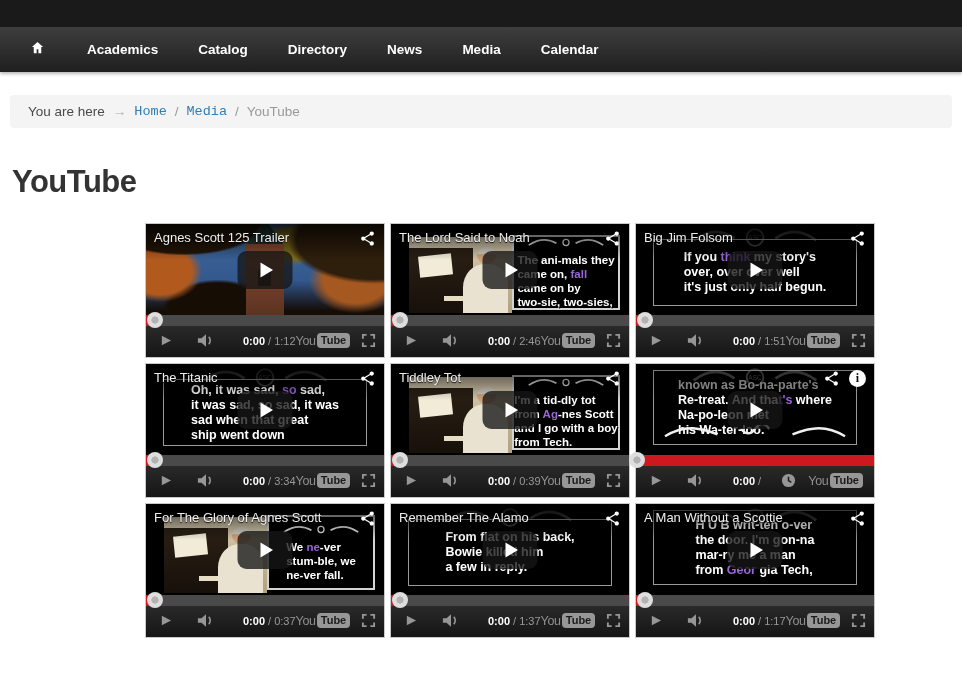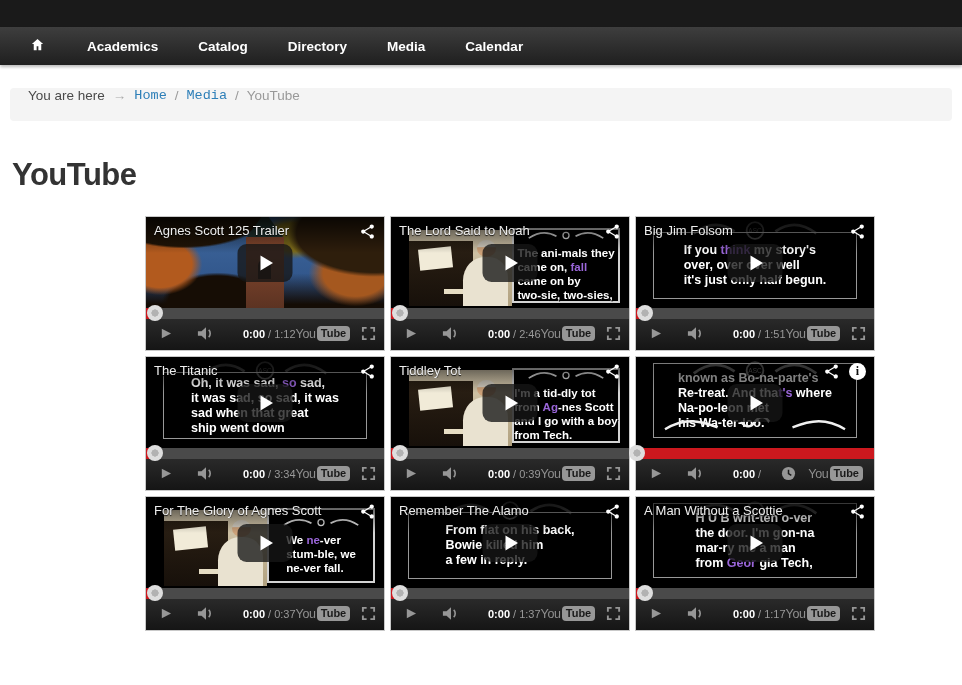--- a/index.html
+++ b/index.html
@@ -1,25 +1,25 @@
 <!DOCTYPE html>
 <html><head>
 <meta charset="utf-8">
 <style>
   * { margin:0; padding:0; box-sizing:border-box; }
   html,body { width:962px; height:685px; background:#fff; font-family:"Liberation Sans",sans-serif; overflow:hidden; }
 
   
   .topband { height:27px; background:#1a1a1a; }
-  .nav { height:38px; background:linear-gradient(#3e3e3e,#1f1f1f); display:flex; align-items:center; padding-left:30px; box-shadow:0 2px 3px rgba(0,0,0,.28); position:relative; z-index:10; }
+  .nav { height:45px; background:linear-gradient(#3e3e3e,#1f1f1f); display:flex; align-items:center; padding-left:30px; box-shadow:0 2px 3px rgba(0,0,0,.28); position:relative; z-index:10; }
   .nav-home { display:flex; align-items:center; margin-right:22px; cursor:pointer; }
   .nav-item { color:#fff; font-size:13.5px; font-weight:bold; padding:0 20px; line-height:45px; cursor:pointer; }
 
   
-  .breadcrumb { margin:23px 10px 0; background:#f4f4f4; border-radius:4px; height:33px; display:flex; align-items:flex-start; padding-left:18px; font-size:13.5px; color:#4a4a4a; }
+  .breadcrumb { margin:23px 10px 0; background:#f4f4f4; border-radius:4px; height:33px; display:flex; align-items:center; padding-left:18px; font-size:13.5px; color:#4a4a4a; }
   .breadcrumb > * { margin-right:8px; }
   .bc-arrow { color:#aaa; }
   .bc-link { color:#2d7fb8; text-decoration:none; cursor:pointer;font-family:Liberation Mono, monospace; }
   .bc-sep { color:#999; }
   .bc-current { color:#999; }
 
   
   .page-title { margin:36px 0 0 12px; font-size:31px; font-weight:bold; color:#333; letter-spacing:-.5px; }
 
   
@@ -98,20 +98,21 @@
 
 <div class="nav">
   <span class="nav-home">
     <span><svg width="15" height="15" viewBox="0 0 24 24">
           <path d="M12 3l9 8.2h-3V21h-4.6v-6.4H10.6V21H6v-9.8H3z" fill="#fff"></path>
         </svg></span>
   </span>
   <span class="nav-item">Academics</span>
   <span class="nav-item">Catalog</span>
   <span class="nav-item">Directory</span>
+  <span class="nav-item">News</span>
   <span class="nav-item">Media</span>
   <span class="nav-item">Calendar</span>
 </div>
 
 <div class="breadcrumb">
   <span>You are here</span>
   <span class="bc-arrow">→</span>
   <a class="bc-link">Home</a>
   <span class="bc-sep">/</span>
   <a class="bc-link">Media</a>

